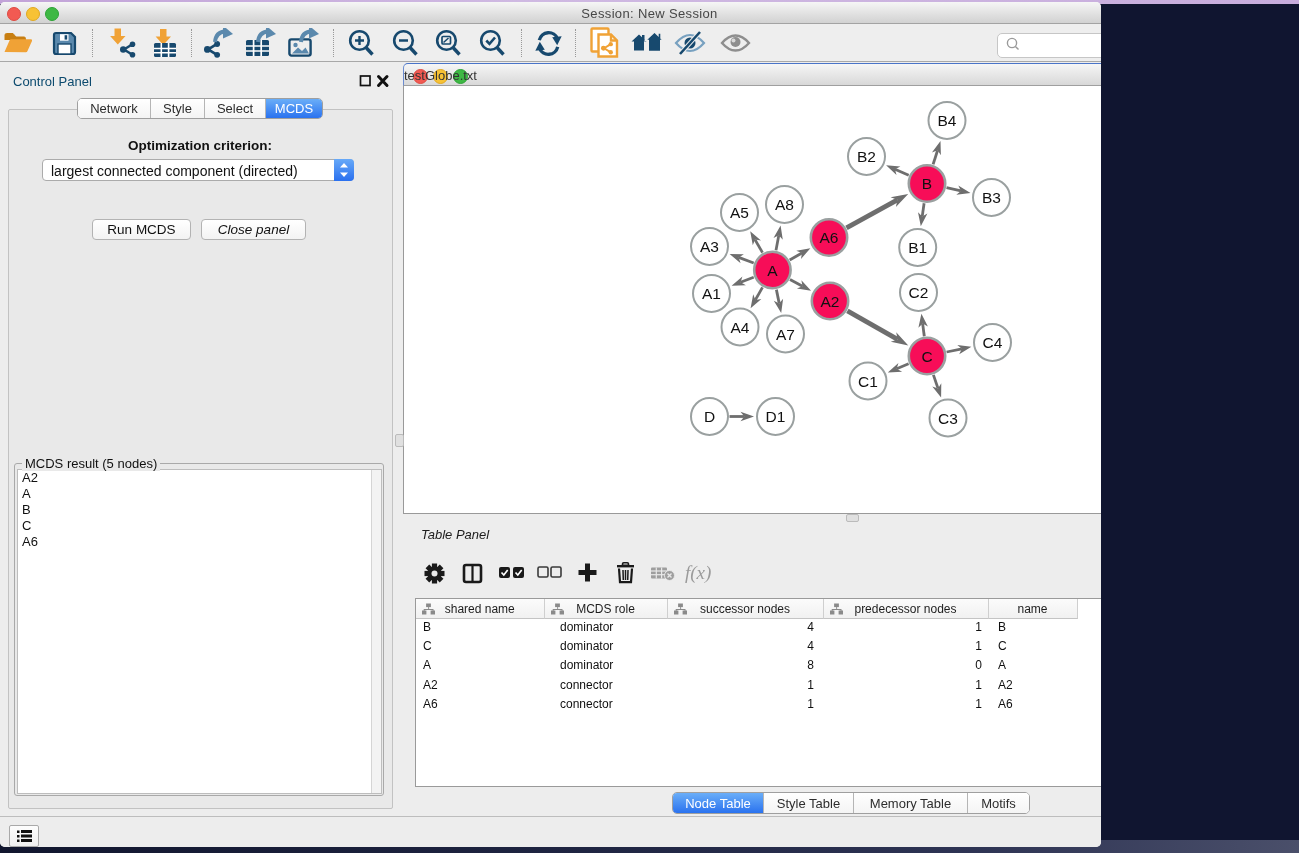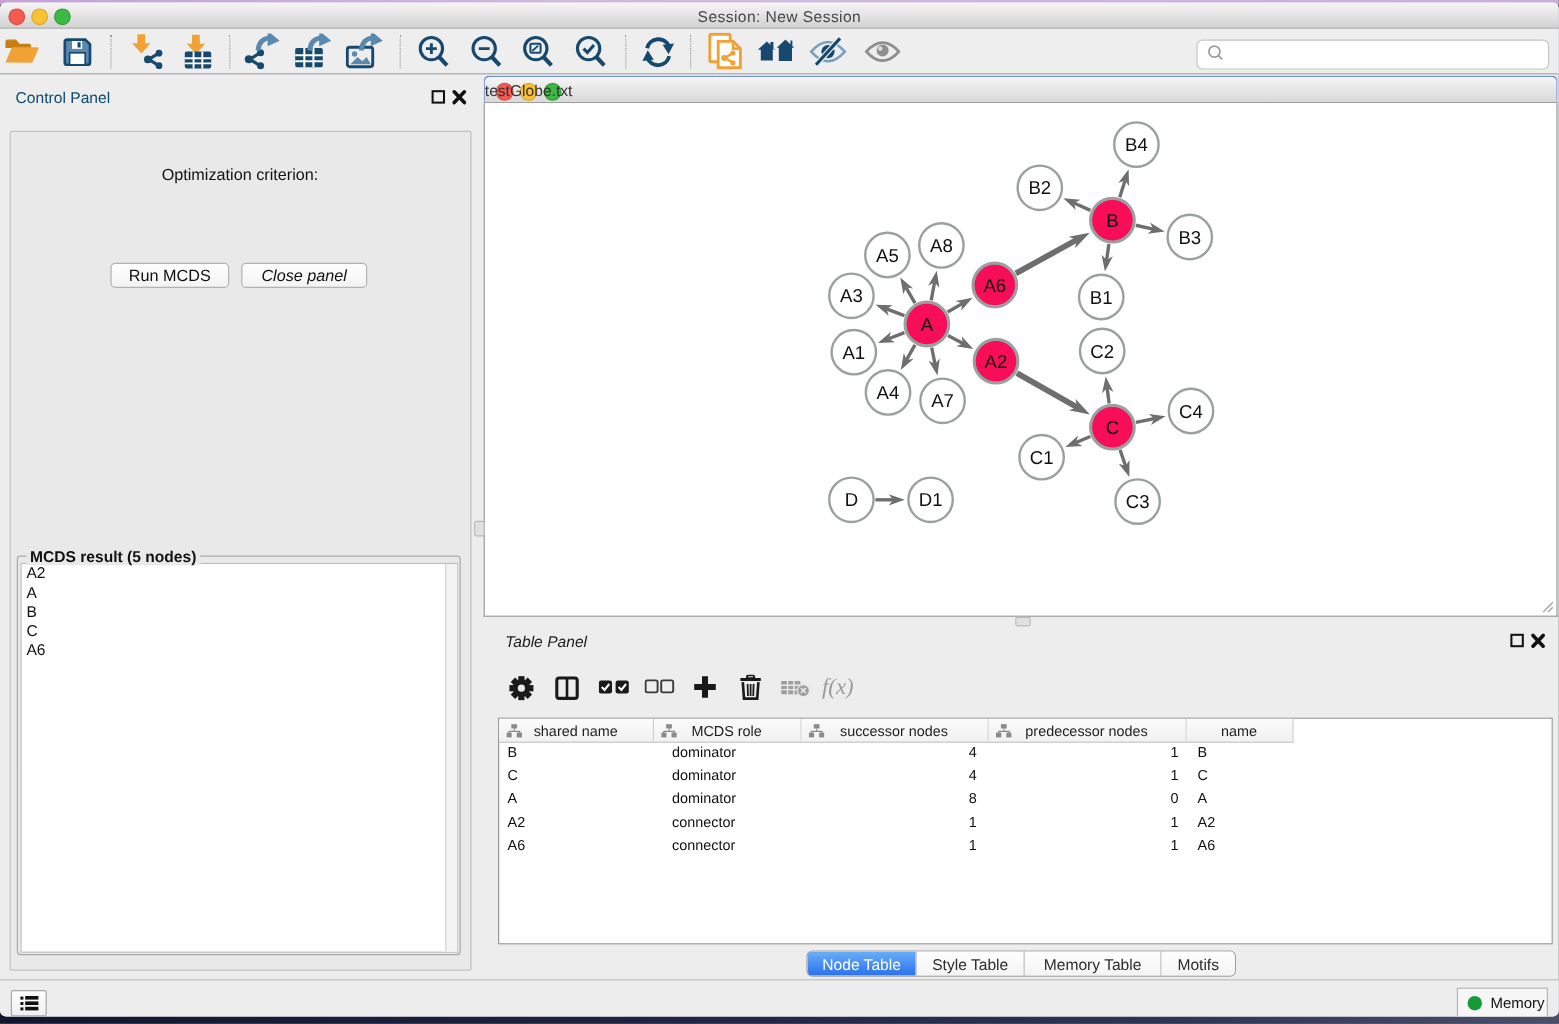--- a/index.html
+++ b/index.html
@@ -1,40 +1,40 @@
 <!DOCTYPE html>
 <html><head><meta charset="utf-8">
 <style>
 html,body{margin:0;padding:0;}
 body{width:1299px;height:853px;overflow:hidden;font-family:"Liberation Sans",sans-serif;background:#101530;}
 #page{position:absolute;top:0;left:0;width:1299px;height:853px;}
 #desktop-top{position:absolute;top:0;left:0;width:1299px;height:4px;background:linear-gradient(90deg,#c2a3d8,#cfb9e2 40%,#c8addd);}
 #desktop-bottom{position:absolute;top:840px;left:0;width:1299px;height:13px;background:linear-gradient(90deg,#11162e,#1f2542 45%,#2e3454 75%,#4a4f6a);}
-#win{position:absolute;top:2px;left:0;width:1299px;height:845px;background:#ededed;border-radius:5px;overflow:hidden;}
+#win{position:absolute;top:2px;left:0;width:1101px;height:845px;background:#ededed;border-radius:5px;overflow:hidden;}
 .abs{position:absolute;}
 #titlebar{position:absolute;top:0;left:0;width:1299px;height:21px;background:linear-gradient(#f6f6f6,#dcdcdc 70%,#d2d2d2);border-bottom:1px solid #a3a3a3;}
 #titlebar .t{position:absolute;top:4px;width:100%;text-align:center;font-size:13px;letter-spacing:0.35px;color:#474747;}
 .light{position:absolute;top:5px;width:12px;height:12px;border-radius:50%;}
 #toolbar{position:absolute;top:22px;left:0;width:1299px;height:37px;background:#eeeeee;border-bottom:1px solid #a8a8a8;}
 .tsep{position:absolute;top:5px;height:28px;width:0;border-left:1px dotted #999;}
 .icon{position:absolute;}
 #searchbox{position:absolute;top:9px;left:997px;width:292px;height:23px;background:#fff;border:1px solid #c6c6c6;border-radius:5px;}
 
 #cp-title{position:absolute;top:72px;left:13px;font-size:13px;color:#0c4a6e;}
 .tabrow{position:absolute;z-index:6;display:flex;border:1px solid #9f9f9f;border-radius:5px;background:#fff;overflow:hidden;height:19px;}
 .tabrow .tab{font-size:13px;color:#2d2d2d;display:flex;align-items:center;justify-content:center;border-right:1px solid #b5b5b5;background:linear-gradient(#ffffff,#f4f4f4);}
 .tabrow .tab:last-child{border-right:none;}
 .tabrow .tab.sel{background:linear-gradient(#6aaef8,#2a72ef);color:#fff;}
 #cp-box{position:absolute;top:107px;left:8px;width:383px;height:698px;background:#e9e9e9;border:1px solid #c2c2c2;border-radius:2px;}
-#opt-label{position:absolute;top:136px;left:8px;width:384px;text-align:center;font-size:13.5px;color:#111;}
+#opt-label{position:absolute;top:136px;left:8px;width:384px;text-align:center;font-size:13.5px;color:#111;font-weight:bold;}
 #dropdown{position:absolute;top:157px;left:42px;width:310px;height:20px;background:#fff;border:1px solid #ababab;border-radius:4px;}
 #dropdown .txt{position:absolute;top:3px;left:8px;font-size:14px;color:#111;}
 #dropdown .spin{position:absolute;top:-1px;right:-1px;width:20px;height:22px;border-radius:0 4px 4px 0;background:linear-gradient(#67a9f8,#2a70ef);}
 .btn{position:absolute;height:19px;background:linear-gradient(#ffffff,#f3f3f3);border:1px solid #b3b3b3;border-radius:4px;font-size:13.5px;color:#111;display:flex;align-items:center;justify-content:center;margin-top:27px;}
-#fieldset{position:absolute;top:461px;left:14px;width:368px;height:331px;border:1px solid #a9a9a9;border-radius:3px;z-index:3;font-weight:bold;}
+#fieldset{position:absolute;top:461px;left:14px;width:368px;height:331px;border:1px solid #a9a9a9;border-radius:3px;z-index:3;}
 #fieldset .legend{position:absolute;top:-8px;left:7px;background:#e9e9e9;padding:0 3px;font-size:13px;color:#111;}
 #listbox{position:absolute;top:467px;left:17px;width:363px;height:323px;background:#fff;border:1px solid #bdbdbd;}
 #listbox .items{position:absolute;top:0px;left:4px;font-size:13px;color:#111;line-height:16px;}
 #listbox .sb{position:absolute;top:0;right:0;width:9px;height:100%;background:#f3f3f3;border-left:1px solid #d5d5d5;}
 
 #statusbar{position:absolute;top:814px;left:0;width:1299px;height:32px;background:#ededed;border-top:1px solid #bdbdbd;}
 #sb-btn{position:absolute;top:823px;left:9px;width:28px;height:20px;background:linear-gradient(#fdfdfd,#f0f0f0);border:1px solid #a9a9a9;border-radius:2px;}
 #mem-btn{position:absolute;top:821px;left:1214px;width:74px;height:23px;background:#f6f6f6;border:1px solid #b5b5b5;display:flex;align-items:center;}
 #mem-btn .dot{width:12px;height:12px;border-radius:50%;background:#169a38;margin-left:8px;}
 #mem-btn .mt{font-size:12.5px;color:#111;margin-left:7px;}
@@ -195,22 +195,35 @@
             <circle cx="8" cy="7" r="4.6" fill="none" stroke="#9a9a9a" stroke-width="1.4"></circle>
             <line x1="11.4" y1="10.4" x2="14.5" y2="13.5" stroke="#9a9a9a" stroke-width="1.4"></line>
           </svg>
         </div>
   </div>
   <div id="cp-title">Control Panel</div>
   <svg class="abs" style="top:71px;left:359px" width="34" height="17">
         <rect x="1.5" y="3" width="9.5" height="9.5" fill="none" stroke="#111" stroke-width="1.7"></rect>
         <path d="M19.5,3.5 L28,12.5 M28,3.5 L19.5,12.5" stroke="#111" stroke-width="3" stroke-linecap="round"></path>
       </svg>
+  <div class="tabrow" style="top:96px;left:77px;">
+    <div class="tab" style="width:72px">Network</div>
+    <div class="tab" style="width:53px">Style</div>
+    <div class="tab" style="width:60px">Select</div>
+    <div class="tab sel" style="width:56px">MCDS</div>
+  </div>
   <div id="cp-box"></div>
   <div id="opt-label">Optimization criterion:</div>
+  <div id="dropdown">
+        <div class="txt">largest connected component (directed)</div>
+    <div class="spin"><svg width="20" height="22">
+            <path d="M10,4 L14,8.5 L6,8.5 Z" fill="#fff"></path>
+            <path d="M10,18 L14,13.5 L6,13.5 Z" fill="#fff"></path>
+          </svg></div>
+  </div>
   <div class="btn" style="top:190px;left:92px;width:97px;">Run MCDS</div>
   <div class="btn" style="top:190px;left:201px;width:103px;font-style:italic;">Close panel</div>
   <div id="fieldset">
         <div class="legend">MCDS result (5 nodes)</div>
       </div>
   <div id="listbox">
         <div class="items">A2<br>A<br>B<br>C<br>A6</div>
         <div class="sb"></div>
       </div>
 

